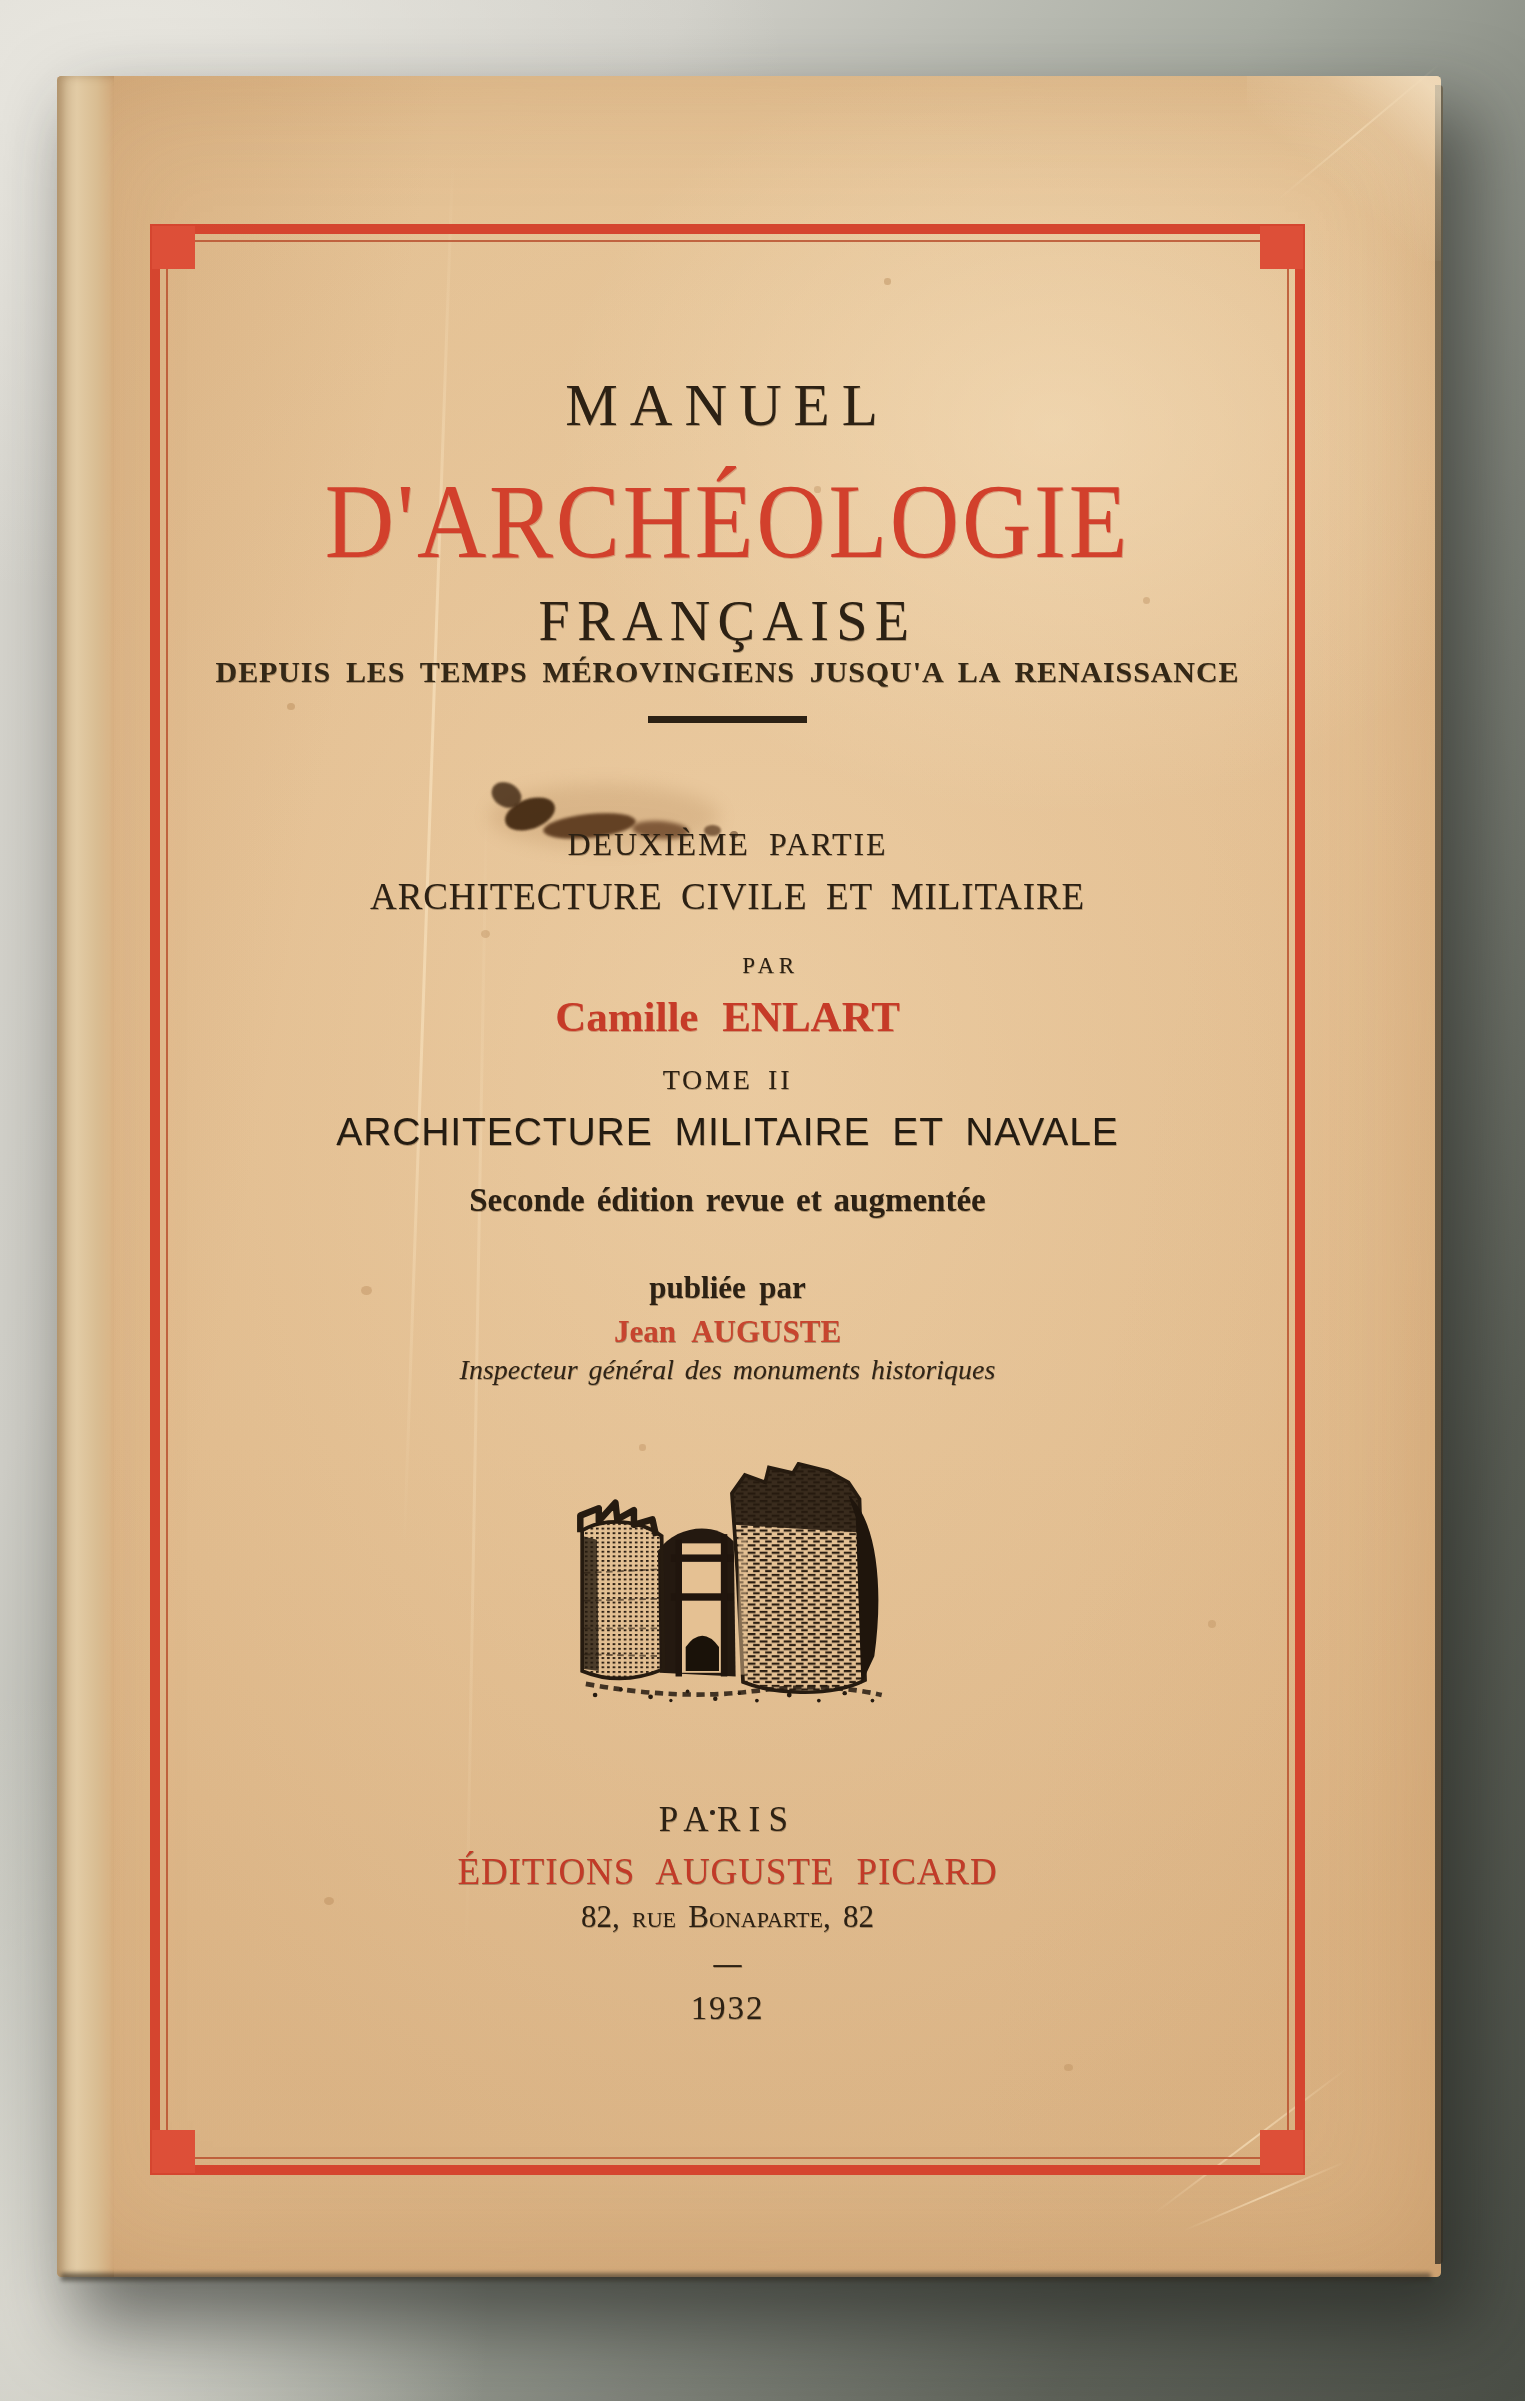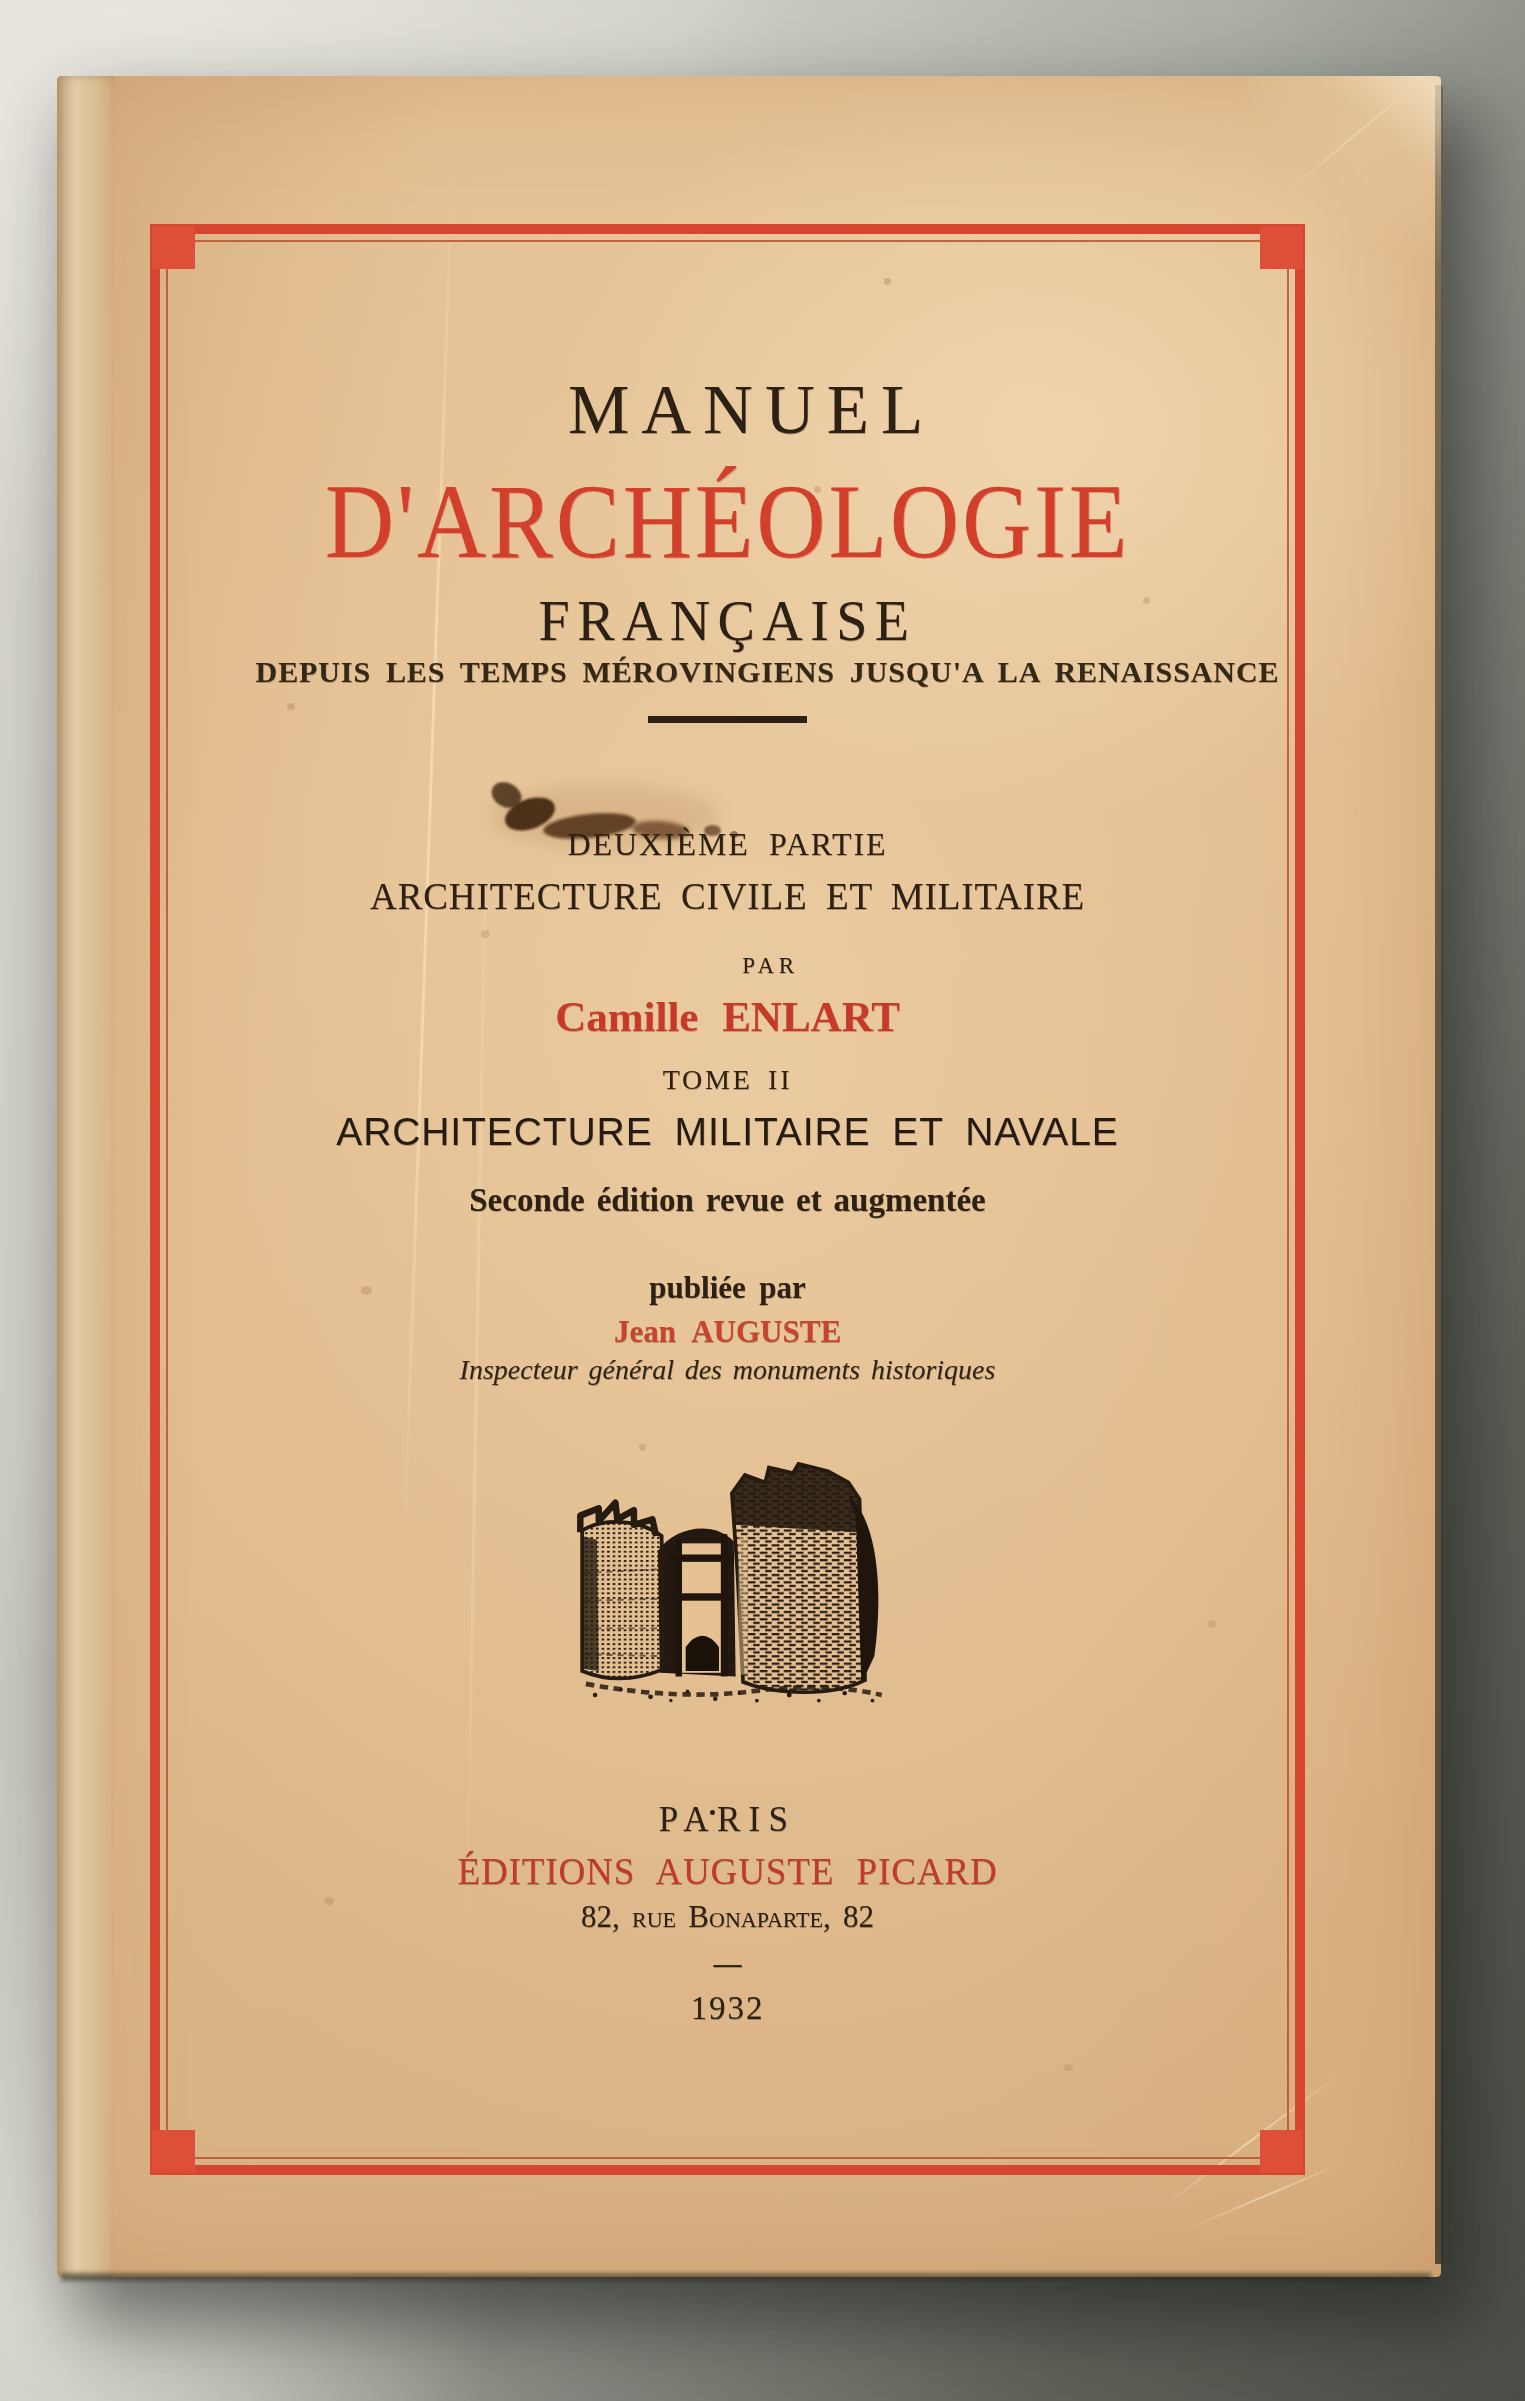--- a/index.html
+++ b/index.html
@@ -27,25 +27,25 @@
   .content{position:absolute;left:93px;top:148px;width:1155px;height:1951px;}
   .frame-outer{position:absolute;inset:0;border:10.2px solid #d5452f;}
   .frame-inner{position:absolute;inset:15.7px;border:2.8px solid rgba(186,82,48,.85);}
   .corner-square{position:absolute;width:43px;height:43px;background:#dd4f38;z-index:3;}
   .corner-square.tl{left:1.9px;top:1.9px}.corner-square.tr{right:1.9px;top:1.9px}
   .corner-square.bl{left:1.9px;bottom:1.9px}.corner-square.br{right:1.9px;bottom:1.9px}
   
   .l{position:absolute;left:0;width:100%;text-align:center;color:#2c2114;white-space:nowrap;
      text-shadow:0.5px 0.5px 0 rgba(70,45,20,.35);}
   .red{color:#c63b28;text-shadow:0.5px 0.5px 0 rgba(160,50,30,.35);}
-  .manuel{top:147px;font-size:69px;letter-spacing:12px;padding-left:24px;}
+  .manuel{top:147px;font-size:59px;letter-spacing:12px;}
   .archeologie{top:236px;font-size:96px;letter-spacing:2.8px;color:#d2402c;font-weight:400;
      transform:scaleY(1.1);transform-origin:50% 0;text-shadow:0.9px 0.9px 0 rgba(170,50,30,.3);}
   .francaise{top:365px;font-size:56px;letter-spacing:7.4px;}
-  .depuis{top:431px;font-size:30px;font-weight:700;letter-spacing:0.9px;word-spacing:6.5px;color:#342817;margin-left:40px;}
+  .depuis{top:431px;font-size:30px;font-weight:700;letter-spacing:0.9px;word-spacing:6.5px;color:#342817;}
   .divider{position:absolute;top:492px;left:498px;width:159px;height:6.5px;background:#2c2114;}
   .deuxieme{top:602px;font-size:32px;letter-spacing:1.9px;word-spacing:9.3px;}
   .arch-civ{top:651px;font-size:37px;letter-spacing:0.9px;word-spacing:8.3px;}
   .par{top:729px;font-size:23px;letter-spacing:4.6px;padding-left:43px;}
   .camille{top:768px;font-size:43px;font-weight:700;word-spacing:13px;}
   .tome{top:840px;font-size:28px;letter-spacing:2.8px;word-spacing:5.6px;}
   .arch-mil{top:886px;font-family:"Liberation Sans","DejaVu Sans",sans-serif;font-size:39px;
      letter-spacing:0.9px;word-spacing:10.2px;color:#241c12;}
   .seconde{top:958px;font-size:33px;font-weight:700;word-spacing:3.7px;}
   .publiee{top:1046px;font-size:31px;font-weight:700;word-spacing:5.6px;}

